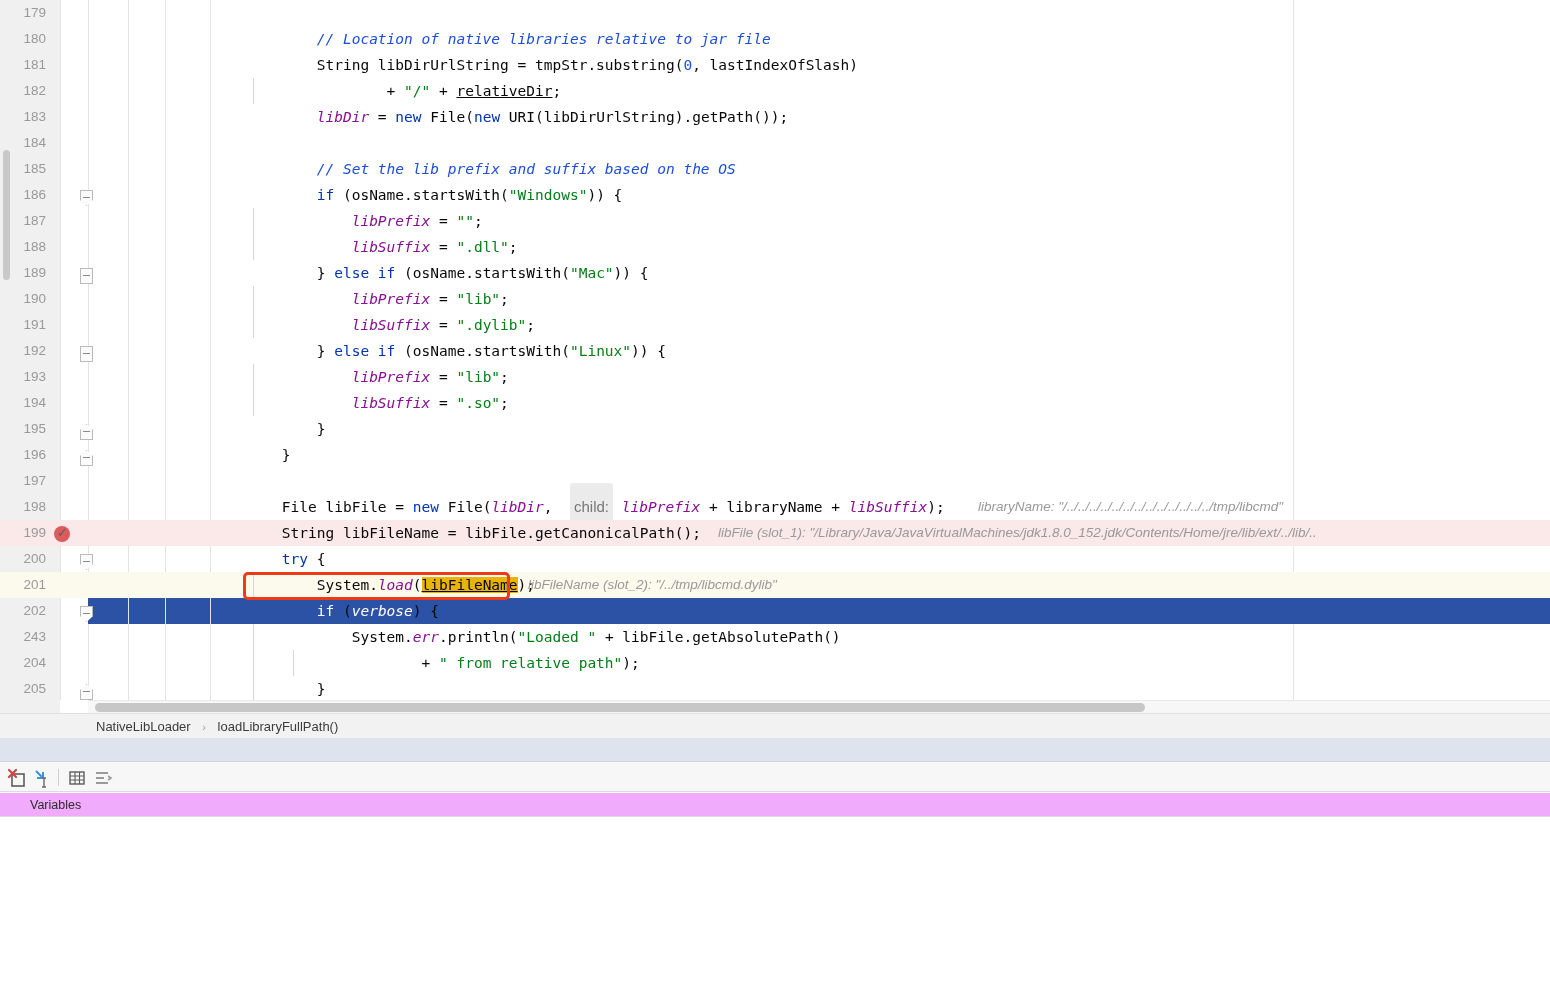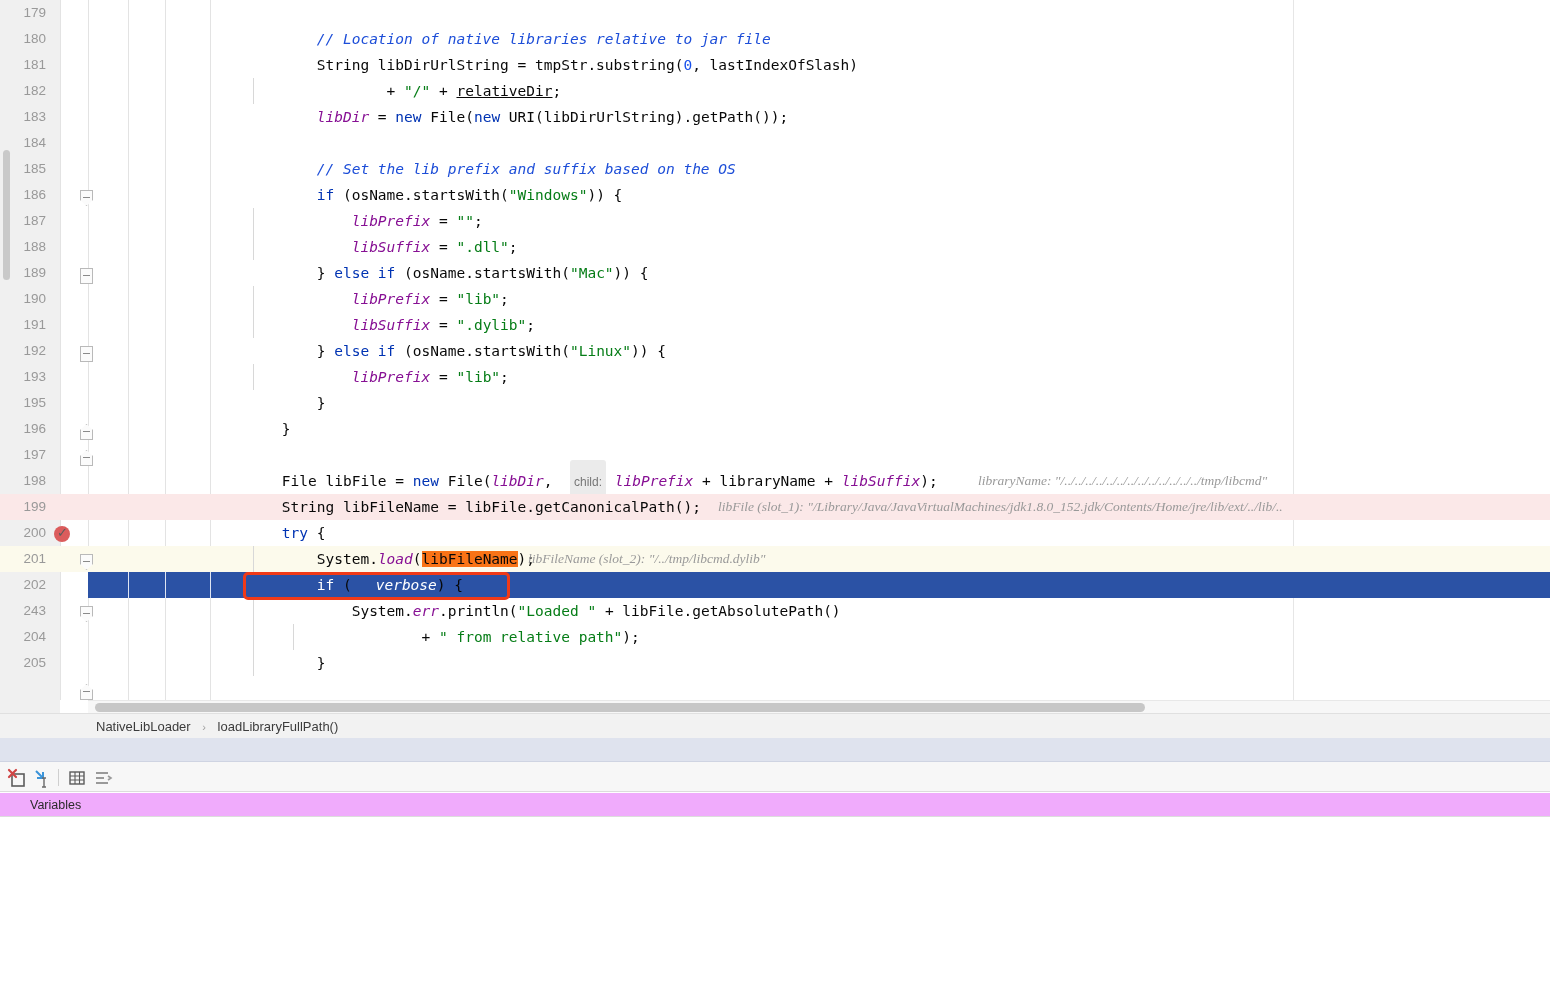--- a/index.html
+++ b/index.html
@@ -42,21 +42,21 @@
     line-height: 26px;
   }
   .row .codetext {
     position: absolute; left: 212px; top: 0; height: 26px; line-height: 26px;
     font-family: "DejaVu Sans Mono", monospace;
     font-size: 14.5px; color: #080808;
     white-space: pre;
   }
   .row .hint {
     position: absolute; top: 0; height: 26px; line-height: 26px;
-    font-family: Liberation Serif, serif;
+    font-family: Liberation Sans, sans-serif;
     font-size: 13.5px; color: #999999; font-style: italic;
     white-space: pre;
   }
   
   .rowbg {
     position: absolute; left: 88px; top: 0; right: 0; height: 26px;
   }
   .rowbg.bp   { background: #fbe8e8; left: 0; }
   .rowbg.cur  { background: #fcfaec; left: 0; }
   .rowbg.sel  { background: #2b52a5; }
@@ -75,26 +75,26 @@
   
   .kw   { color: #0033b3; }
   .str  { color: #067d17; }
   .num  { color: #1750eb; }
   .fld  { color: #871094; font-style: italic; }
   .cmt  { color: #1d4ed8; font-style: italic; }
   .plain{ color: #080808; }
   .under{ text-decoration: underline; }
   .selw { color: #ffffff; }
   .selw .kw, .selw .fld { color: #ffffff; }
-  .selw .fld { font-style: italic; margin-left: 24px; }
+  .selw .fld { font-style: italic; }
 
   
   .chip {
     background: #ebebeb; color: #777777; border-radius: 3px;
-    padding: 15px 4px; font-size: 12px; font-style: normal;
+    padding: 15px 4px; font-size: 15px; font-style: normal;
     font-family: "Liberation Sans", sans-serif;
   }
 
   
   .bp-icon {
     position: absolute; left: 54px; top: 5px; width: 16px; height: 16px;
     border-radius: 50%; background: #db5c5c;
   }
   .bp-icon .ck {
     position: absolute; left: 3px; top: -1px; color: #5c5c5c;
@@ -106,21 +106,21 @@
     background: #fbfbfb; border: 1px solid #b9b9b9;
   }
   .fold::after {
     content: ""; position: absolute; left: 2px; top: 6px; width: 7px; height: 1px; background: #8a8a8a;
   }
   .fold.open { top: 4px; clip-path: polygon(0 0,100% 0,100% 62%,50% 100%,0 62%); }
   .fold.close{ top: 4px; clip-path: polygon(0 0,100% 0,100% 100%,0 100%); }
   .fold.endb { top: 4px; clip-path: polygon(0 38%,50% 0,100% 38%,100% 100%,0 100%); }
 
   
-  .idsel { background: #f97316; }
+  .idsel { background: #eab308; text-decoration: underline; }
 
   
   #red-box {
     position: absolute; left: 243px; top: 572px; width: 267px; height: 28px;
     border: 3px solid #f03a17; border-radius: 5px; pointer-events: none;
   }
 
   
   #hscroll-track {
     position: absolute; left: 88px; top: 700px; width: 1462px; height: 13px;
@@ -248,20 +248,25 @@
         <div class="row">
           <div class="lineno">192</div>
           <div class="codetext"><span class="plain">            } </span><span class="kw">else if</span><span class="plain"> (osName.startsWith(</span><span class="str">"Linux"</span><span class="plain">)) {</span></div>
         </div>
         <div class="row">
           <div class="iguide" style="left: 253px;"></div>
           <div class="lineno">193</div>
           <div class="codetext"><span class="fld">                libPrefix</span><span class="plain"> = </span><span class="str">"lib"</span><span class="plain">;</span></div>
         </div>
         <div class="row">
+          <div class="iguide" style="left: 253px;"></div>
+          <div class="lineno">194</div>
+          <div class="codetext"><span class="fld">                libSuffix</span><span class="plain"> = </span><span class="str">".so"</span><span class="plain">;</span></div>
+        </div>
+        <div class="row">
           <div class="lineno">195</div>
           <div class="codetext"><span class="plain">            }</span></div>
         </div>
         <div class="row">
           <div class="lineno">196</div>
           <div class="codetext"><span class="plain">        }</span></div>
         </div>
         <div class="row">
           <div class="lineno">197</div>
           <div class="codetext"></div>

